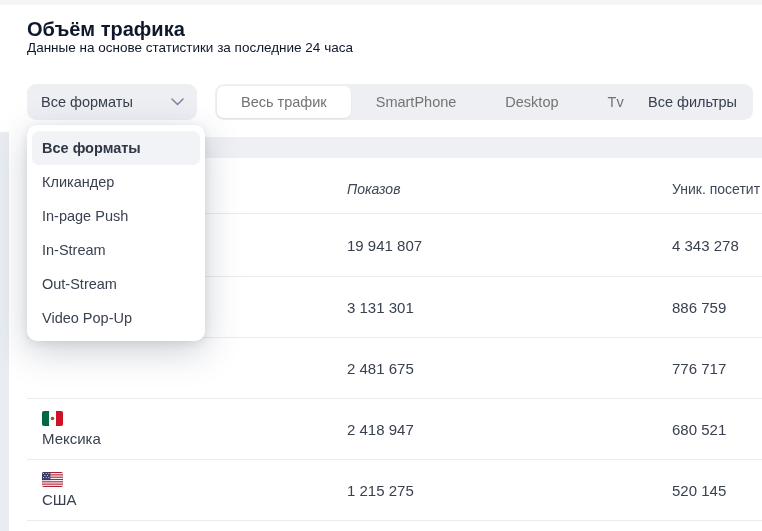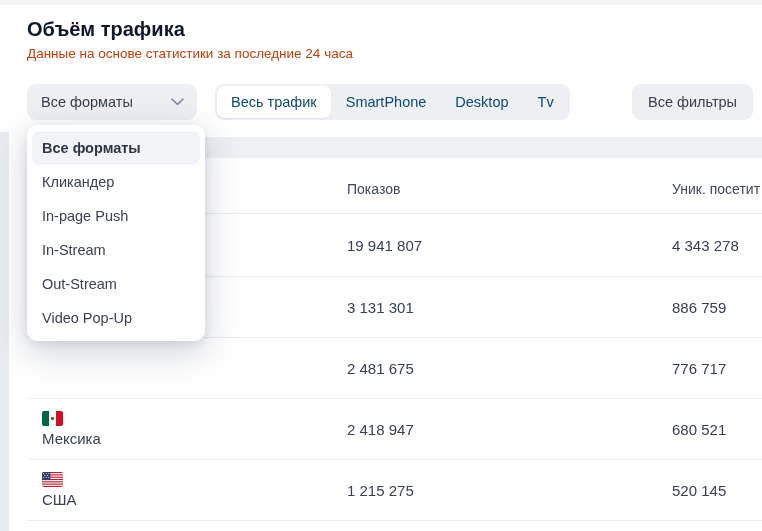--- a/index.html
+++ b/index.html
@@ -10,29 +10,29 @@
     color:#39414f;
   }
   .abs{position:absolute;}
 
   
   .top-strip{left:0;top:0;width:762px;height:5px;background:#f4f5f7;}
   .left-strip{left:0;top:132px;width:9px;height:399px;background:#e9edf2;}
 
   
   .page-title{left:27px;top:18px;font-size:20px;font-weight:700;color:#0f172a;}
-  .page-subtitle{left:27px;top:46px;font-size:13.5px;color:#c2410c;}
+  .page-subtitle{left:27px;top:40px;font-size:13.5px;color:#0f172a;}
 
   
   .chip{background:#edeff3;border-radius:9px;height:36px;box-sizing:border-box;}
   .format-select{left:27px;top:84px;width:170px;display:flex;align-items:center;
     justify-content:space-between;padding:0 13px 0 14px;font-size:14.5px;cursor:pointer;}
   .tabs{left:215px;top:84px;display:inline-flex;align-items:center;padding:2px;gap:1px;}
-  .tab{height:32px;display:flex;align-items:center;padding:0 14px;font-size:14.5px;
-    color:#0c4a6e;border-radius:7px;cursor:pointer;white-space:nowrap;}
+  .tab{height:32px;display:flex;align-items:center;padding:0 24px;font-size:14.5px;
+    color:#737373;border-radius:7px;cursor:pointer;white-space:nowrap;}
   .tab.selected{background:#ffffff;box-shadow:0 1px 2px rgba(40,50,70,.08);}
   .filters-btn{left:632px;top:84px;width:121px;display:flex;align-items:center;
     justify-content:center;font-size:14.5px;cursor:pointer;}
 
   
   .table-top-strip{left:27px;top:137px;width:735px;height:21px;background:#eef0f4;}
 
   
   .divider{left:27px;width:735px;height:1px;background:#e9ebef;}
   .col-head{top:181px;font-size:14px;color:#3f4856;white-space:nowrap;}
@@ -74,21 +74,21 @@
   <div class="tab selected">Весь трафик</div>
   <div class="tab">SmartPhone</div>
   <div class="tab">Desktop</div>
   <div class="tab">Tv</div>
 </div>
 
 <div class="abs chip filters-btn">Все фильтры</div>
 
 <div class="abs table-top-strip"></div>
 
-<div class="abs col-head" style="left:347px;">Показов</div>
+<div class="abs col-head" style="left:347px;font-style:italic;">Показов</div>
 <div class="abs col-head" style="left:672px;">Уник. посетит</div>
 
 <div class="abs divider" style="top:213px;"></div>
 <div class="abs divider" style="top:276px;"></div>
 <div class="abs divider" style="top:337px;"></div>
 <div class="abs divider" style="top:398px;"></div>
 <div class="abs divider" style="top:459px;"></div>
 <div class="abs divider" style="top:520px;"></div>
 
 <div class="abs row" style="top:214px;height:62px;">

